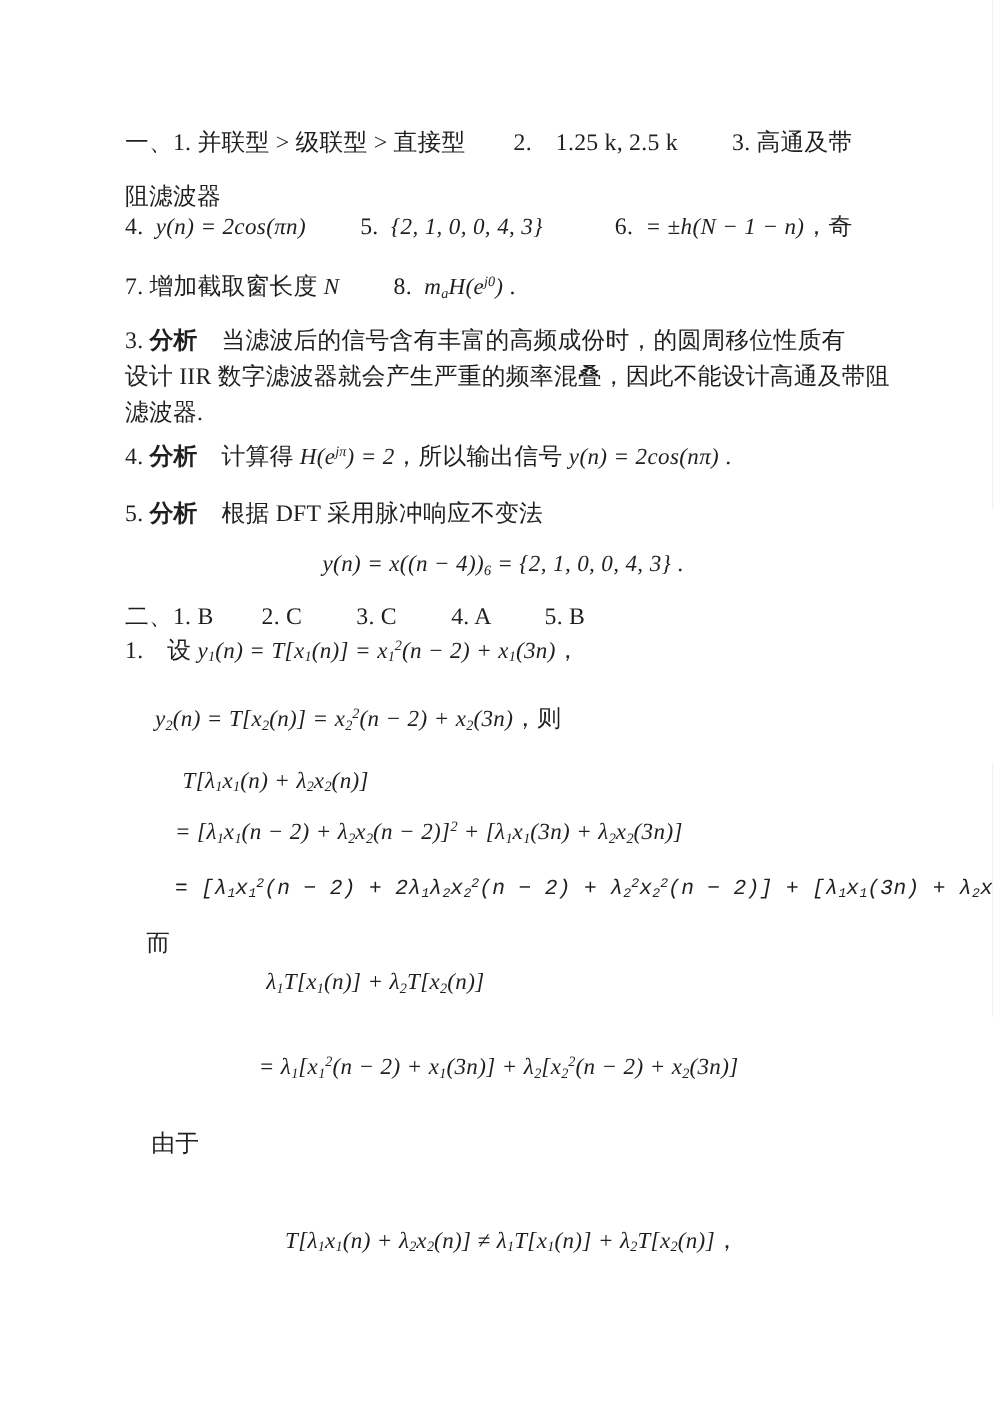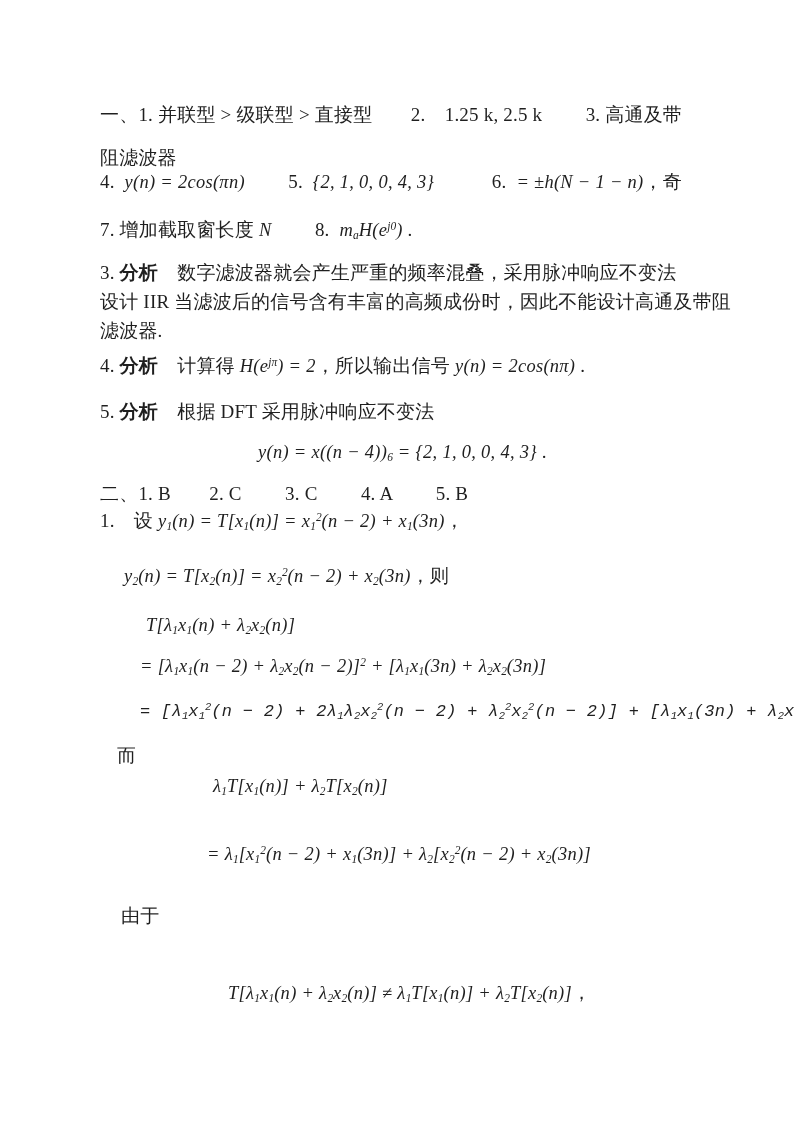--- a/index.html
+++ b/index.html
@@ -41,22 +41,22 @@
   .fit { font-size: 17.5px; }
 </style>
 </head>
 <body>
 
 <div class="page">
   <div class="line" style="top:101px; left:100px;"><span class="seg-t">一、1. 并联型 &gt; 级联型 &gt; 直接型　　2.　1.25 k, 2.5 k　　 3. 高通及带</span></div>
   <div class="line" style="top:144px; left:100px;"><span class="seg-t">阻滤波器</span></div>
   <div class="line" style="top:168px; left:100px;"><span class="seg-t">4.  </span><span class="seg-m">y(n) = 2cos(πn)</span><span class="seg-t">　　 5.  </span><span class="seg-m">{2, 1, 0, 0, 4, 3}</span><span class="seg-t">　　　6.  </span><span class="seg-m">= ±h(N − 1 − n)</span><span class="seg-t">，奇</span></div>
   <div class="line" style="top:216px; left:100px;"><span class="seg-t">7. 增加截取窗长度 </span><span class="seg-m">N</span><span class="seg-t">　　 8.  </span><span class="seg-m">m<sub>a</sub>H(e<sup>j0</sup>)</span><span class="seg-t"> .</span></div>
-  <div class="line" style="top:259px; left:100px;"><span class="seg-t">3. </span><span class="seg-b">分析</span><span class="seg-t">　数字滤波器就会产生严重的频率混叠，采用脉冲响应不变法</span></div>
-  <div class="line" style="top:288px; left:100px;"><span class="seg-t">设计 IIR 当滤波后的信号含有丰富的高频成份时，因此不能设计高通及带阻</span></div>
+  <div class="line" style="top:259px; left:100px;"><span class="seg-t">3. </span><span class="seg-b">分析</span><span class="seg-t">　当滤波后的信号含有丰富的高频成份时，的圆周移位性质有</span></div>
+  <div class="line" style="top:288px; left:100px;"><span class="seg-t">设计 IIR 数字滤波器就会产生严重的频率混叠，因此不能设计高通及带阻</span></div>
   <div class="line" style="top:317px; left:100px;"><span class="seg-t">滤波器.</span></div>
   <div class="line" style="top:352px; left:100px;"><span class="seg-t">4. </span><span class="seg-b">分析</span><span class="seg-t">　计算得 </span><span class="seg-m">H(e<sup>jπ</sup>) = 2</span><span class="seg-t">，所以输出信号 </span><span class="seg-m">y(n) = 2cos(nπ)</span><span class="seg-t"> .</span></div>
   <div class="line" style="top:398px; left:100px;"><span class="seg-t">5. </span><span class="seg-b">分析</span><span class="seg-t">　根据 DFT 采用脉冲响应不变法</span></div>
   <div class="line" style="top:438px; left:258px;text-align:right;"><span class="seg-m">y(n) = x((n − 4))<sub>6</sub> = {2, 1, 0, 0, 4, 3}</span><span class="seg-t"> .</span></div>
   <div class="line" style="top:480px; left:100px;"><span class="seg-t">二、1. B　　2. C　　 3. C　　 4. A　　 5. B</span></div>
   <div class="line" style="top:507px; left:100px;"><span class="seg-t">1.　设 </span><span class="seg-m">y<sub>1</sub>(n) = T[x<sub>1</sub>(n)] = x<sub>1</sub><sup>2</sup>(n − 2) + x<sub>1</sub>(3n)</span><span class="seg-t">，</span></div>
   <div class="line" style="top:562px; left:124px;"><span class="seg-m">y<sub>2</sub>(n) = T[x<sub>2</sub>(n)] = x<sub>2</sub><sup>2</sup>(n − 2) + x<sub>2</sub>(3n)</span><span class="seg-t">，则</span></div>
   <div class="line" style="top:611px; left:146px;"><span class="seg-m">T[λ<sub>1</sub>x<sub>1</sub>(n) + λ<sub>2</sub>x<sub>2</sub>(n)]</span></div>
   <div class="line" style="top:652px; left:140px;"><span class="seg-m">= [λ<sub>1</sub>x<sub>1</sub>(n − 2) + λ<sub>2</sub>x<sub>2</sub>(n − 2)]<sup>2</sup> + [λ<sub>1</sub>x<sub>1</sub>(3n) + λ<sub>2</sub>x<sub>2</sub>(3n)]</span></div>
   <div class="line fit" style="top:699px; left:140px;font-family:Liberation Mono, monospace;"><span class="seg-m">= [λ<sub>1</sub>x<sub>1</sub><sup>2</sup>(n − 2) + 2λ<sub>1</sub>λ<sub>2</sub>x<sub>2</sub><sup>2</sup>(n − 2) + λ<sub>2</sub><sup>2</sup>x<sub>2</sub><sup>2</sup>(n − 2)] + [λ<sub>1</sub>x<sub>1</sub>(3n) + λ<sub>2</sub>x<sub>2</sub>(3n)]</span></div>

